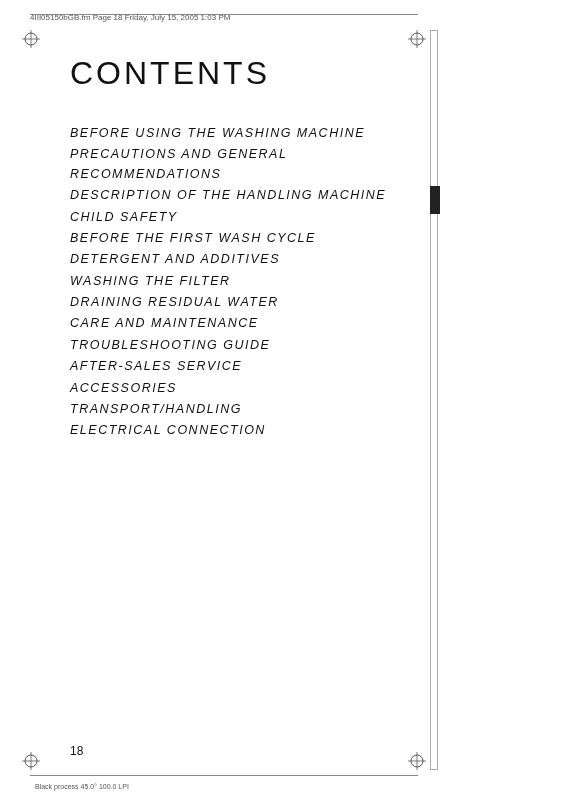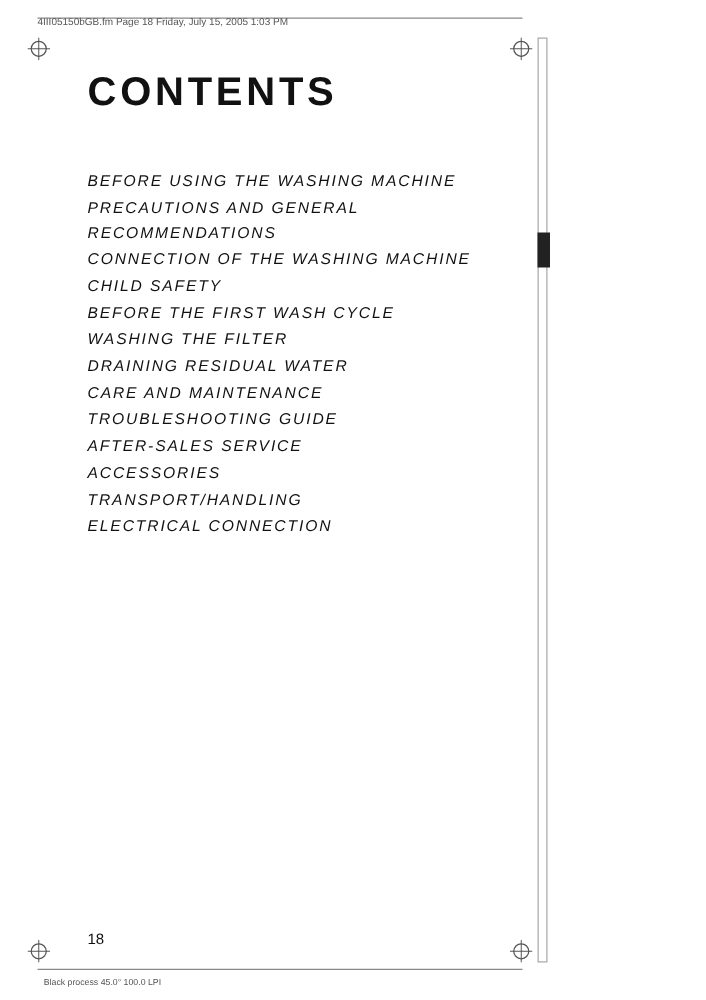--- a/index.html
+++ b/index.html
@@ -92,24 +92,24 @@
     
     .content {
       position: absolute;
       top: 55px;
       left: 70px;
       right: 55px;
     }
 
     .title {
       font-size: 32px;
-      font-weight: bold;
+      font-weight: normal;
       letter-spacing: 3px;
       color: #111;
-      margin-bottom: 44px;
+      margin-bottom: 32px;
       font-family: Arial, Helvetica, sans-serif;
     }
 
     .toc-list {
       list-style: none;
       font-style: italic;
     }
 
     .toc-item {
       font-size: 12.5px;
@@ -194,23 +194,24 @@
   <div class="right-bar">
     <div class="right-bar-marker"></div>
   </div>
 
   <div class="content">
     <h1 class="title">CONTENTS</h1>
 
     <ul class="toc-list" id="toc-list">
     <li class="toc-item">BEFORE USING THE WASHING MACHINE</li>
         <li class="toc-item">PRECAUTIONS AND GENERAL RECOMMENDATIONS</li>
-        <li class="toc-item">CONNECTION OF THE WASHING MACHINE</li>
+        <li class="toc-item">DESCRIPTION OF THE HANDLING MACHINE</li>
         <li class="toc-item">CHILD SAFETY</li>
         <li class="toc-item">BEFORE THE FIRST WASH CYCLE</li>
+        <li class="toc-item">DETERGENT AND ADDITIVES</li>
         <li class="toc-item">WASHING THE FILTER</li>
         <li class="toc-item">DRAINING RESIDUAL WATER</li>
         <li class="toc-item">CARE AND MAINTENANCE</li>
         <li class="toc-item">TROUBLESHOOTING GUIDE</li>
         <li class="toc-item">AFTER-SALES SERVICE</li>
         <li class="toc-item">ACCESSORIES</li>
         <li class="toc-item">TRANSPORT/HANDLING</li>
         <li class="toc-item">ELECTRICAL CONNECTION</li>
       </ul>
   </div>

